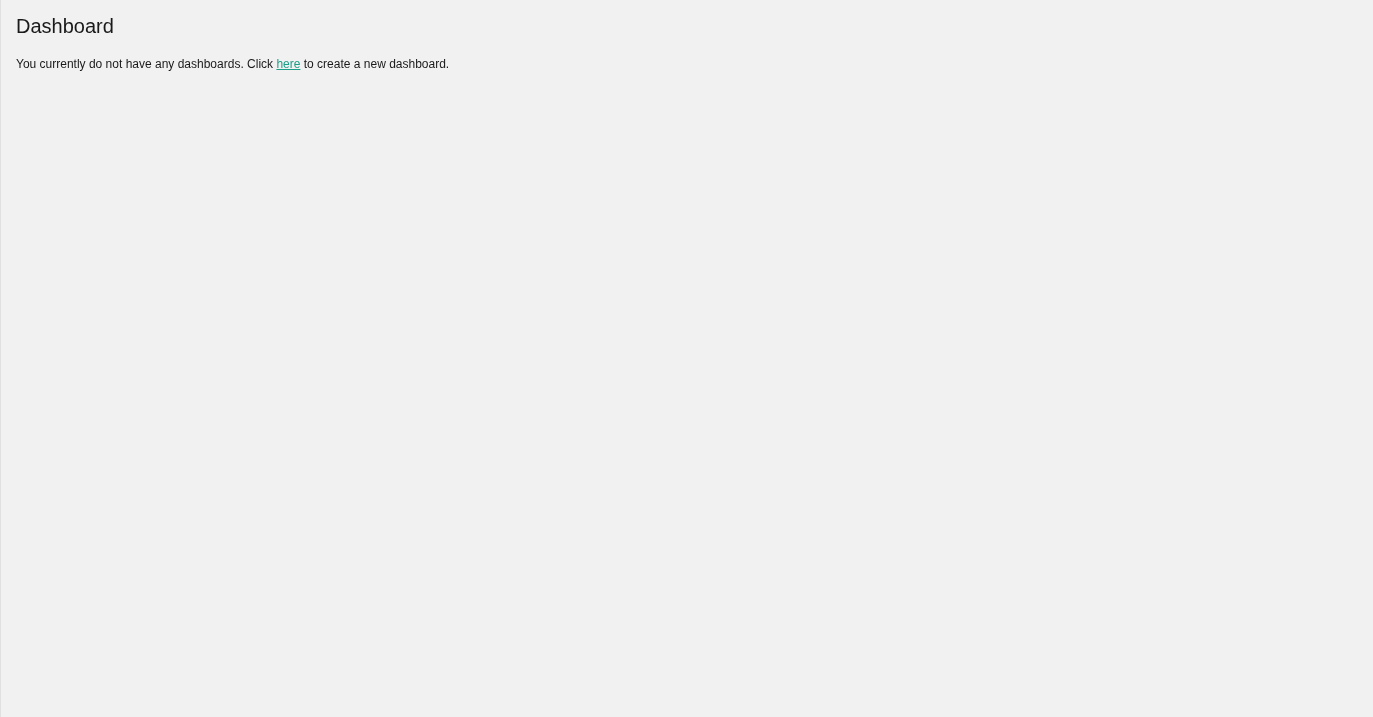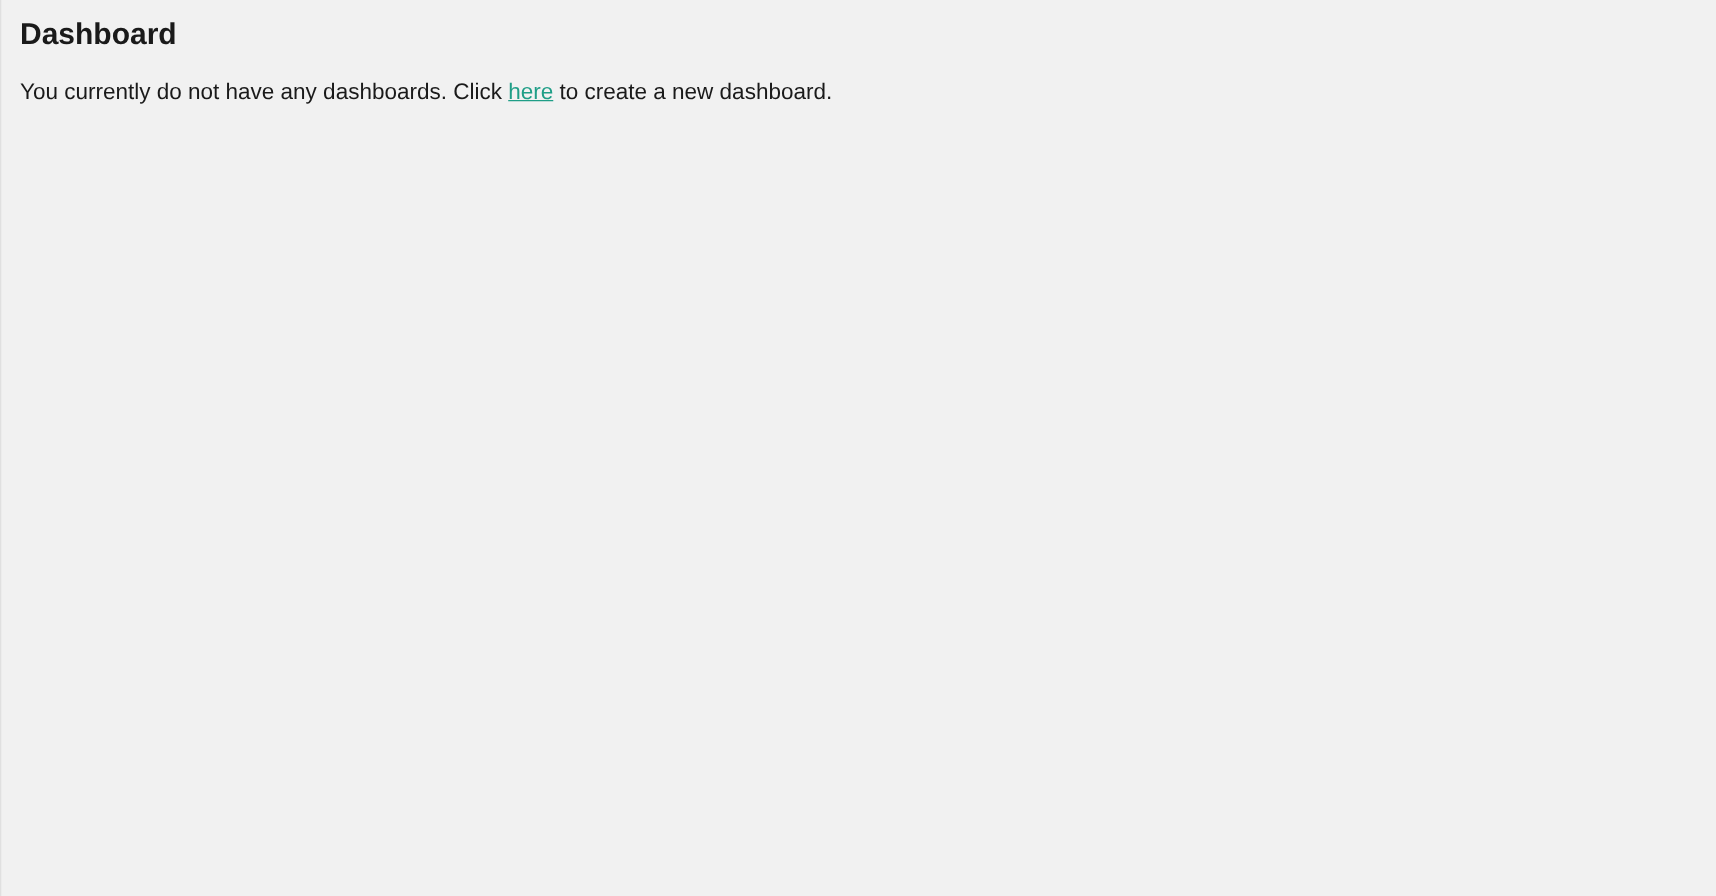--- a/index.html
+++ b/index.html
@@ -13,28 +13,28 @@
       width: 1373px;
       height: 717px;
       overflow: hidden;
       position: relative;
       border-left: 1px solid #e0e0e0;
     }
     .content {
       padding: 14px 15px;
     }
     h1.page-title {
-      font-size: 24px;
-      font-weight: 700;
+      font-size: 20px;
+      font-weight: 400;
       color: #1a1a1a;
       margin-bottom: 18px;
       line-height: 1.2;
     }
     p.empty-message {
-      font-size: 18px;
+      font-size: 12px;
       color: #1a1a1a;
       line-height: 1.4;
     }
     a.create-link {
       color: #1f9e87;
       text-decoration: underline;
       cursor: pointer;
     }
   </style>
 </head>

